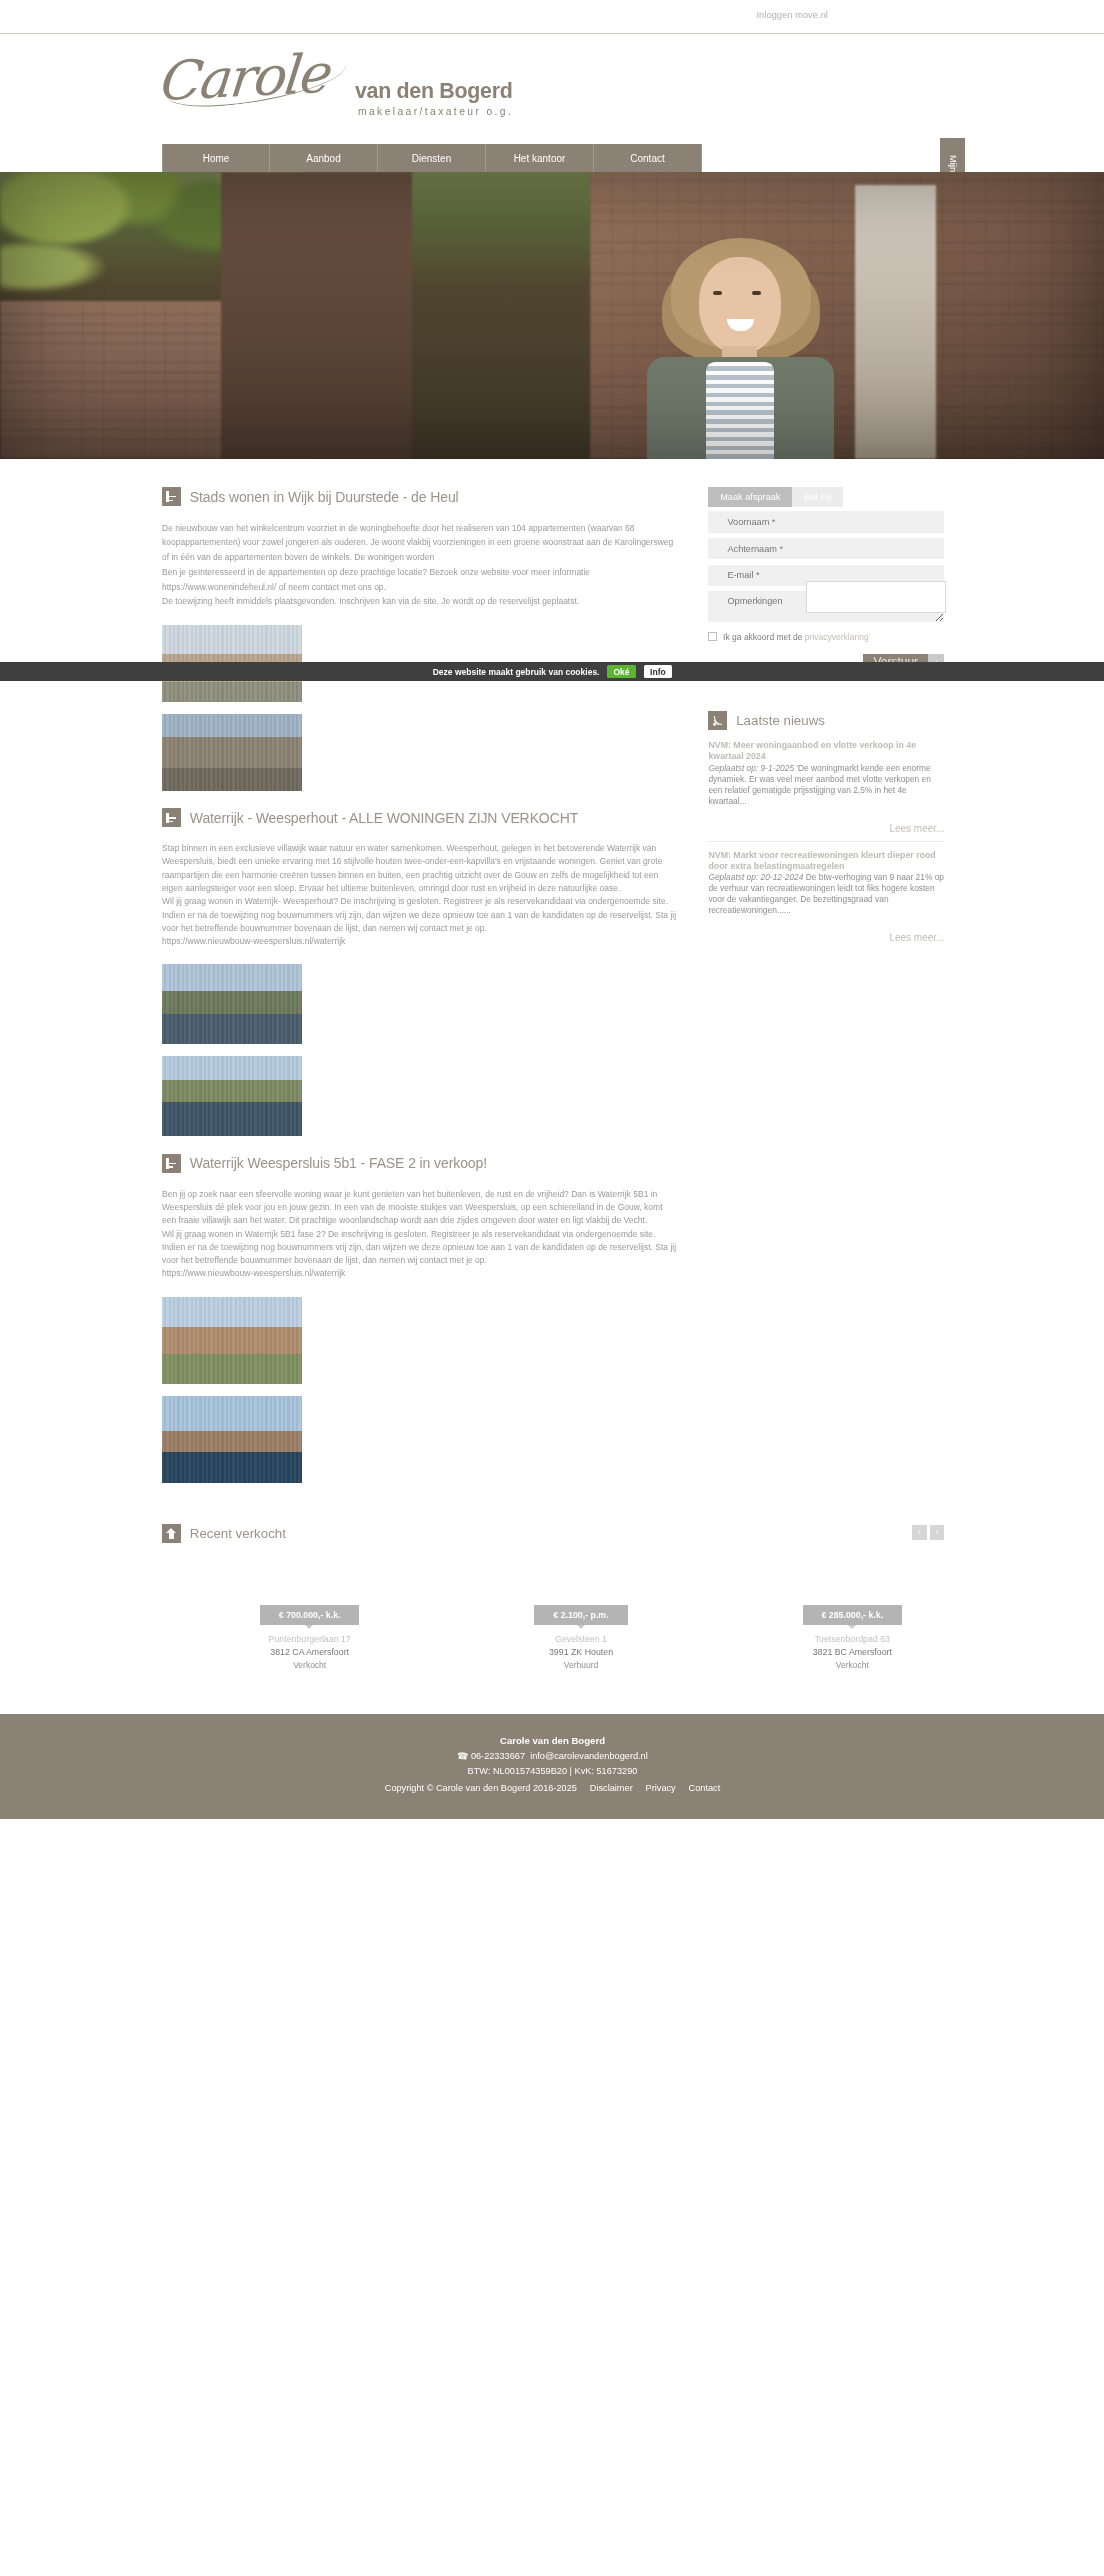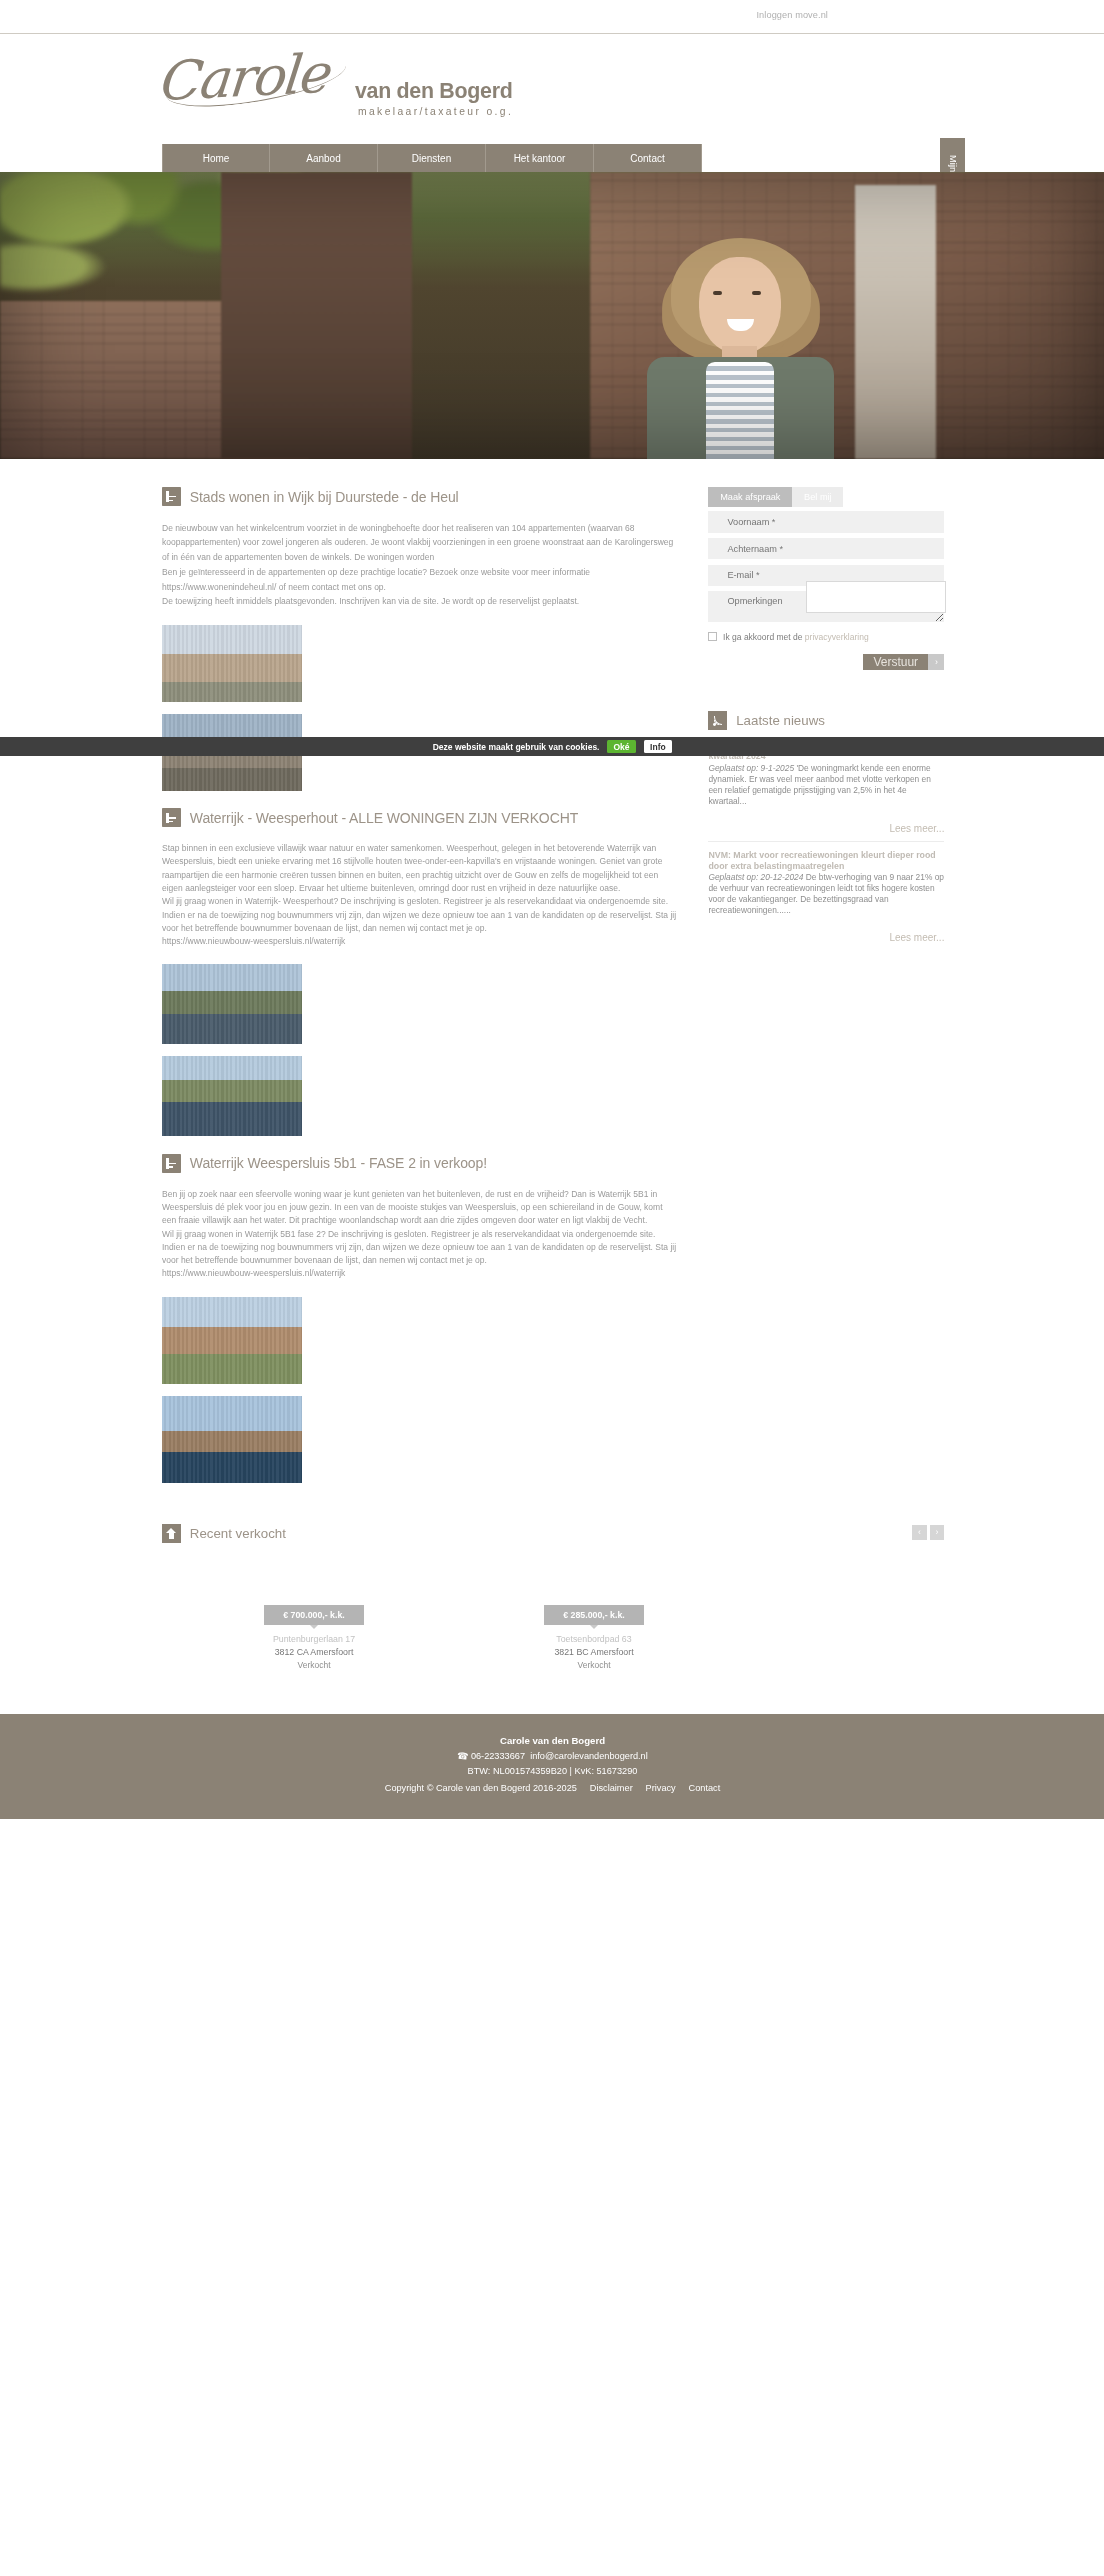--- a/index.html
+++ b/index.html
@@ -288,21 +288,21 @@
     padding:19px 0 22px; text-align:center; line-height:15.5px; font-size:9.2px;
   }
   .footer .f-name { font-weight:bold; font-size:9.6px; }
   .footer a { color:#fff; text-decoration:none; }
   .f-phone-ico { display:inline-block; transform:rotate(6deg); margin-right:2.2px; }
   .f-copy { margin-top:1.5px; }
   .f-copy a { margin-left:10.3px; }
 
   
   .cookiebar {
-    position:absolute; left:0; top:737px; width:1105px; height:19px;
+    position:absolute; left:0; top:662px; width:1105px; height:19px;
     background:#3f3f3f; display:flex; align-items:center; justify-content:center;
     gap:7.4px; z-index:40;
   }
   .cb-text { color:#fff; font-size:8.5px; font-weight:bold; }
   .cb-ok {
     background:#5cb531; color:#fff; font-size:8.5px; font-weight:bold;
     padding:1.5px 6.6px; border:0; cursor:pointer; border-radius:1.5px;
     font-family:"Liberation Sans", sans-serif;
   }
   .cb-info {
@@ -518,20 +518,26 @@
     </div>
 
     <div class="cards">
       <div class="card">
         <div class="price-tag">€ 700.000,- k.k.</div>
         <div class="card-street">Puntenburgerlaan 17</div>
         <div class="card-city">3812 CA Amersfoort</div>
         <div class="card-status">Verkocht</div>
       </div>
       <div class="card">
+        <div class="price-tag">€ 2.100,- p.m.</div>
+        <div class="card-street">Gevelsteen 1</div>
+        <div class="card-city">3991 ZK Houten</div>
+        <div class="card-status">Verhuurd</div>
+      </div>
+      <div class="card">
         <div class="price-tag">€ 285.000,- k.k.</div>
         <div class="card-street">Toetsenbordpad 63</div>
         <div class="card-city">3821 BC Amersfoort</div>
         <div class="card-status">Verkocht</div>
       </div>
     </div>
   </div>
 
   <div class="footer">
     <div class="f-name">Carole van den Bogerd</div>

